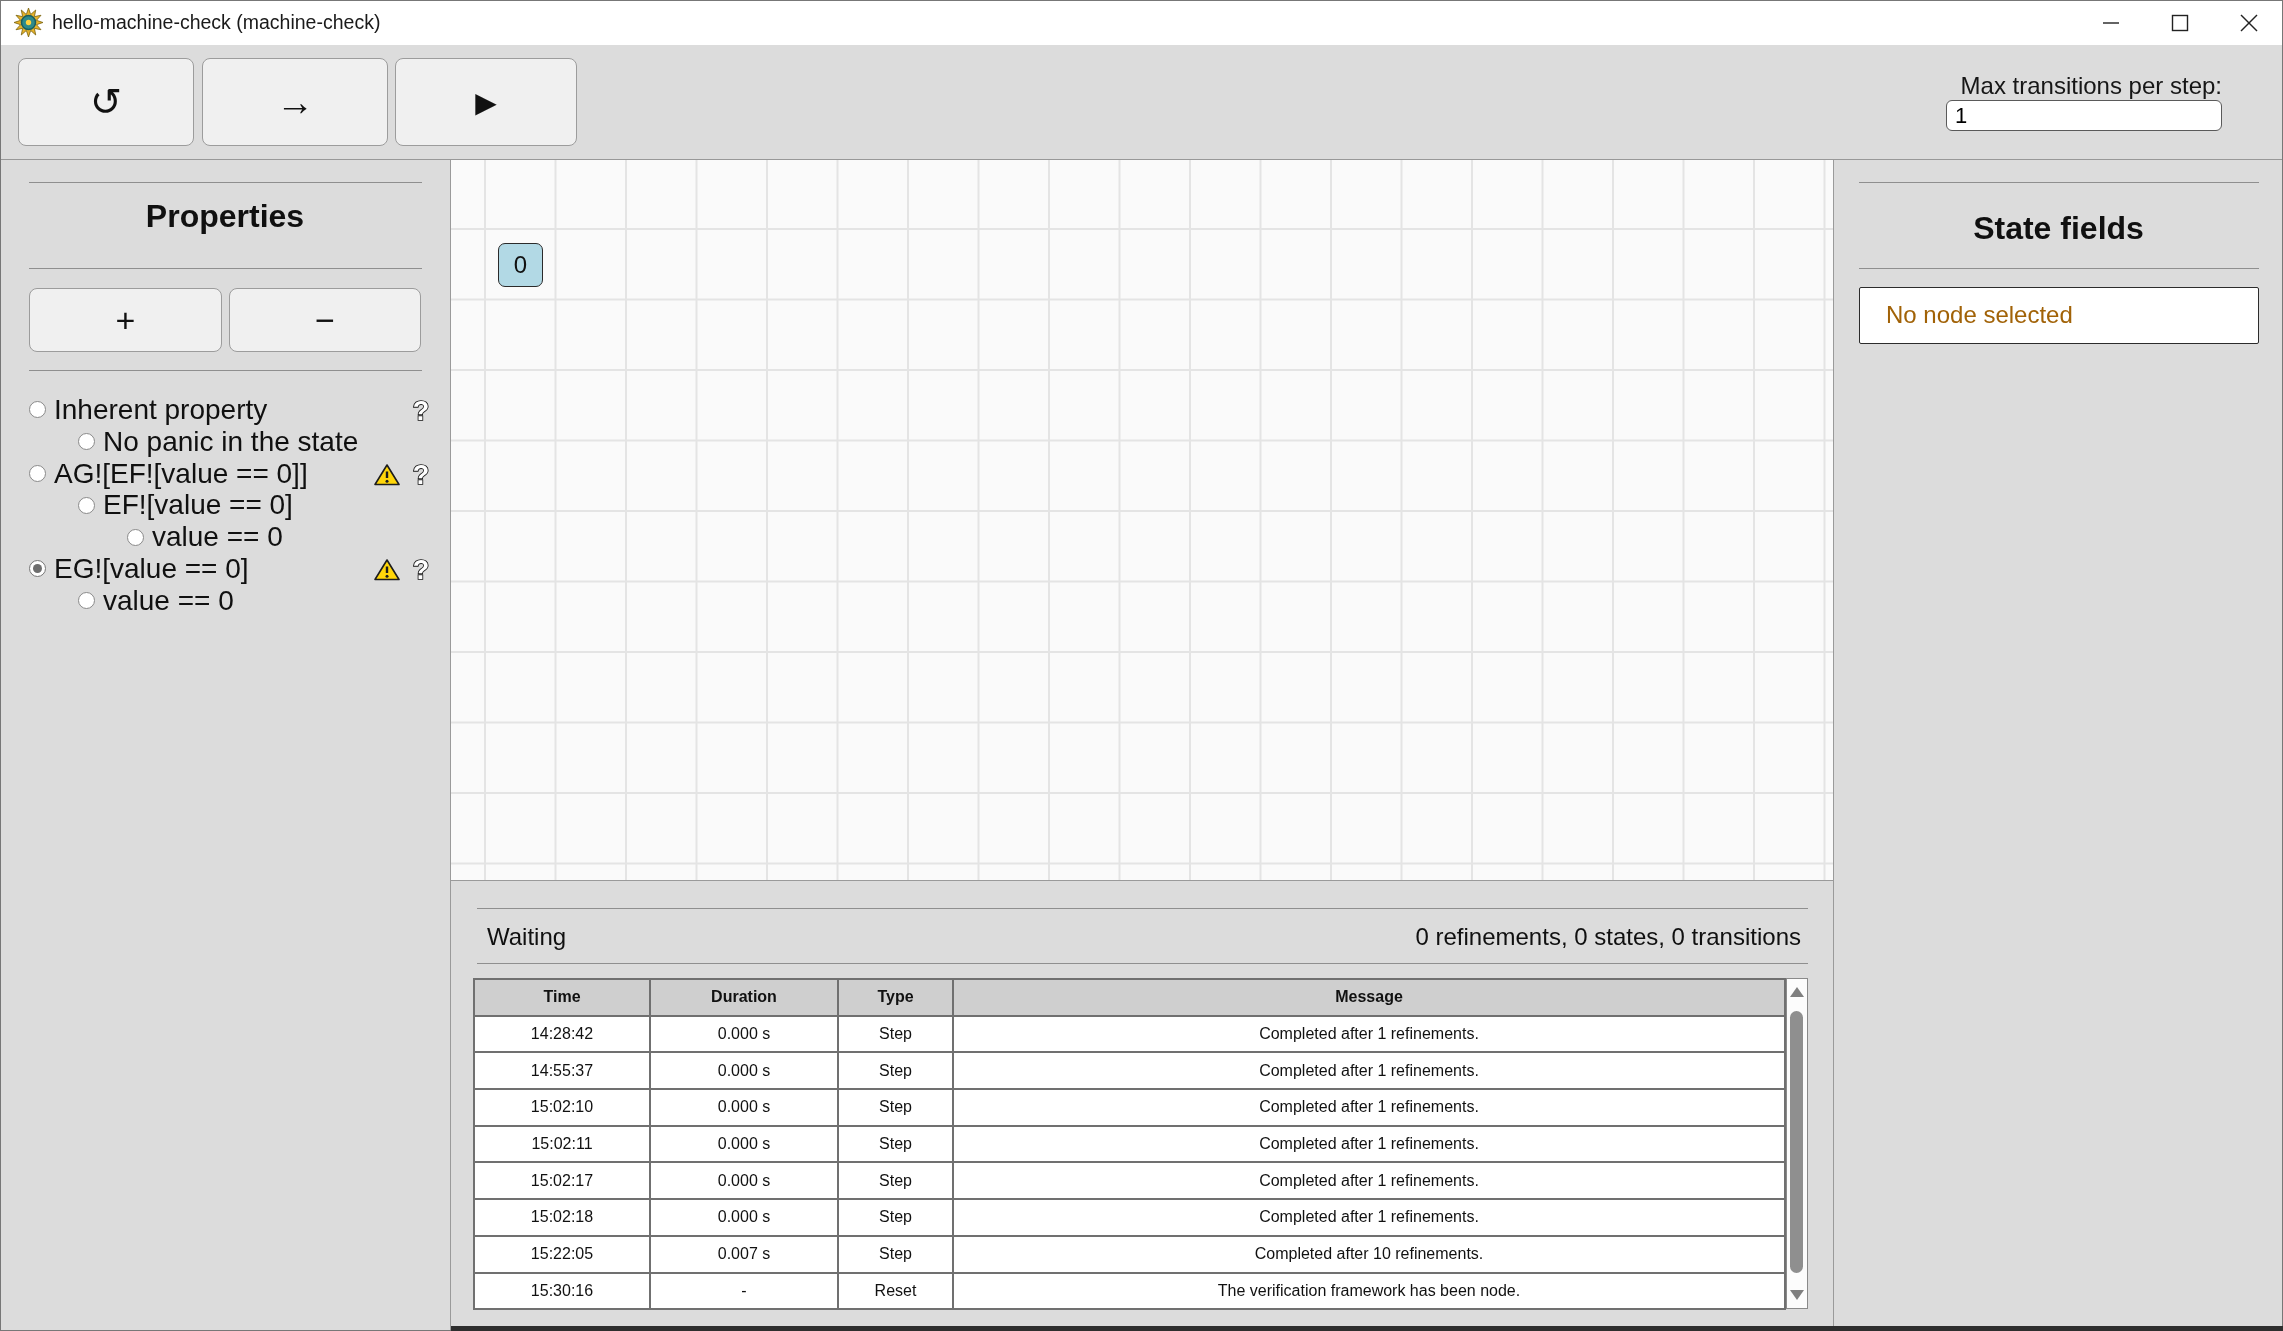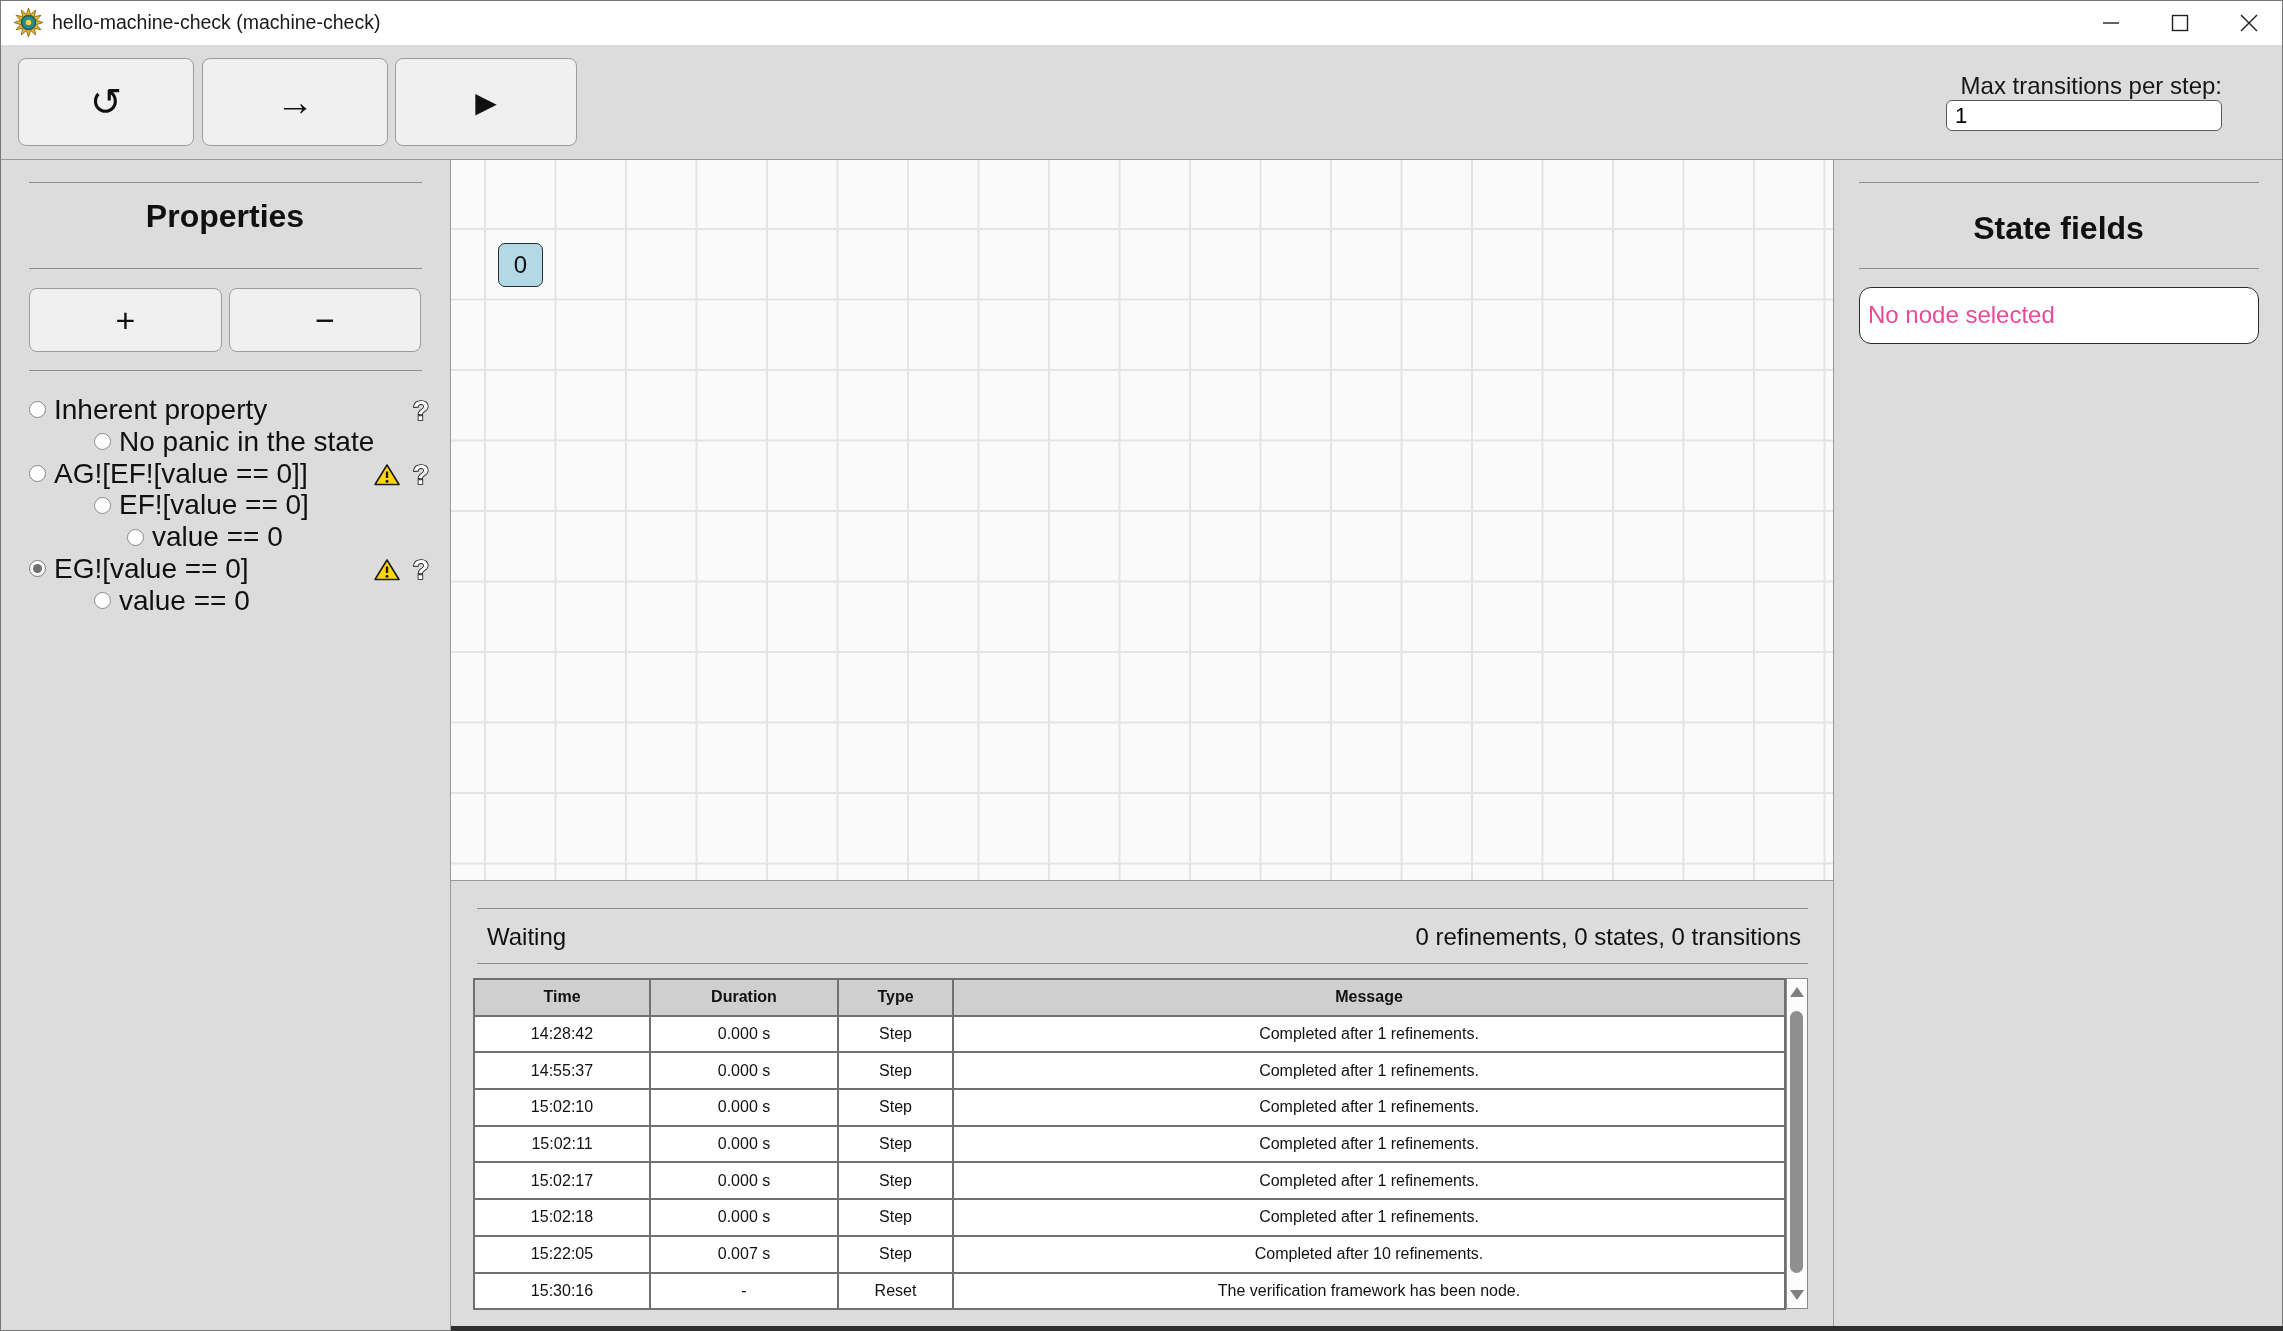--- a/index.html
+++ b/index.html
@@ -45,37 +45,37 @@
 
   
   .tree{position:absolute;left:0;top:234px;width:451px;}
   .tree-row{position:relative;height:31.8px;display:flex;align-items:center;}
   .tree-row .radio{flex:0 0 auto;width:17px;height:17px;border:1.5px solid #8a8a8a;border-radius:50%;
                    background:#fff;margin-right:8px;box-sizing:border-box;position:relative;}
   .tree-row .radio.selected{border-color:#777;}
   .tree-row .radio.selected::after{content:"";position:absolute;left:2.5px;top:2.5px;width:9px;height:9px;
                    border-radius:50%;background:#6e6e6e;}
   .tree-row .lbl{font-size:28px;color:#101010;white-space:nowrap;}
-  .lvl0{padding-left:29px;} .lvl1{padding-left:78px;margin-left:16px;} .lvl2{padding-left:127px;}
+  .lvl0{padding-left:29px;} .lvl1{padding-left:78px;} .lvl2{padding-left:127px;}
   .row-icons{position:absolute;right:18px;top:2px;display:flex;align-items:center;gap:9px;}
 
   
   .canvas{position:absolute;left:451px;top:160px;width:1382px;height:720px;background:#fafafa;
           background-image:
             linear-gradient(to right,#e4e4e4 0,#e4e4e4 2px,transparent 2px),
             linear-gradient(to bottom,#e4e4e4 0,#e4e4e4 2px,transparent 2px);
           background-size:70.5px 70.5px;background-position:33px 68px;}
   .graph-node{position:absolute;left:47px;top:83px;width:45px;height:44px;background:#b2d9e5;
               border:1.5px solid #2b2b2b;border-radius:7px;display:flex;align-items:center;
               justify-content:center;font-size:24px;color:#111;box-sizing:border-box;}
 
   
   .statefields-box{position:absolute;left:25px;top:127px;width:400px;height:57px;background:#fff;
-                   border:1.5px solid #2c2c2c;border-radius:12px;box-sizing:border-box;
-                   font-size:24px;line-height:53px;padding-left:8px;color:#ec4899;}
+                   border:1.5px solid #2c2c2c;border-radius:2px;box-sizing:border-box;
+                   font-size:24px;line-height:53px;padding-left:26px;color:#a16207;}
 
   
   .bottom-panel{position:absolute;left:451px;top:880px;width:1382px;bottom:0;background:#dcdcdc;
                 border-top:1px solid #9a9a9a;box-sizing:border-box;}
   .status-left{position:absolute;left:36px;top:42px;font-size:24px;color:#101010;}
   .status-right{position:absolute;right:32px;top:42px;font-size:24px;color:#101010;}
 
   .log-table{position:absolute;left:22px;top:97px;width:1311px;border-collapse:collapse;
              table-layout:fixed;background:#fff;}
   .log-table th,.log-table td{border:2px solid #707070;font-size:16px;text-align:center;

